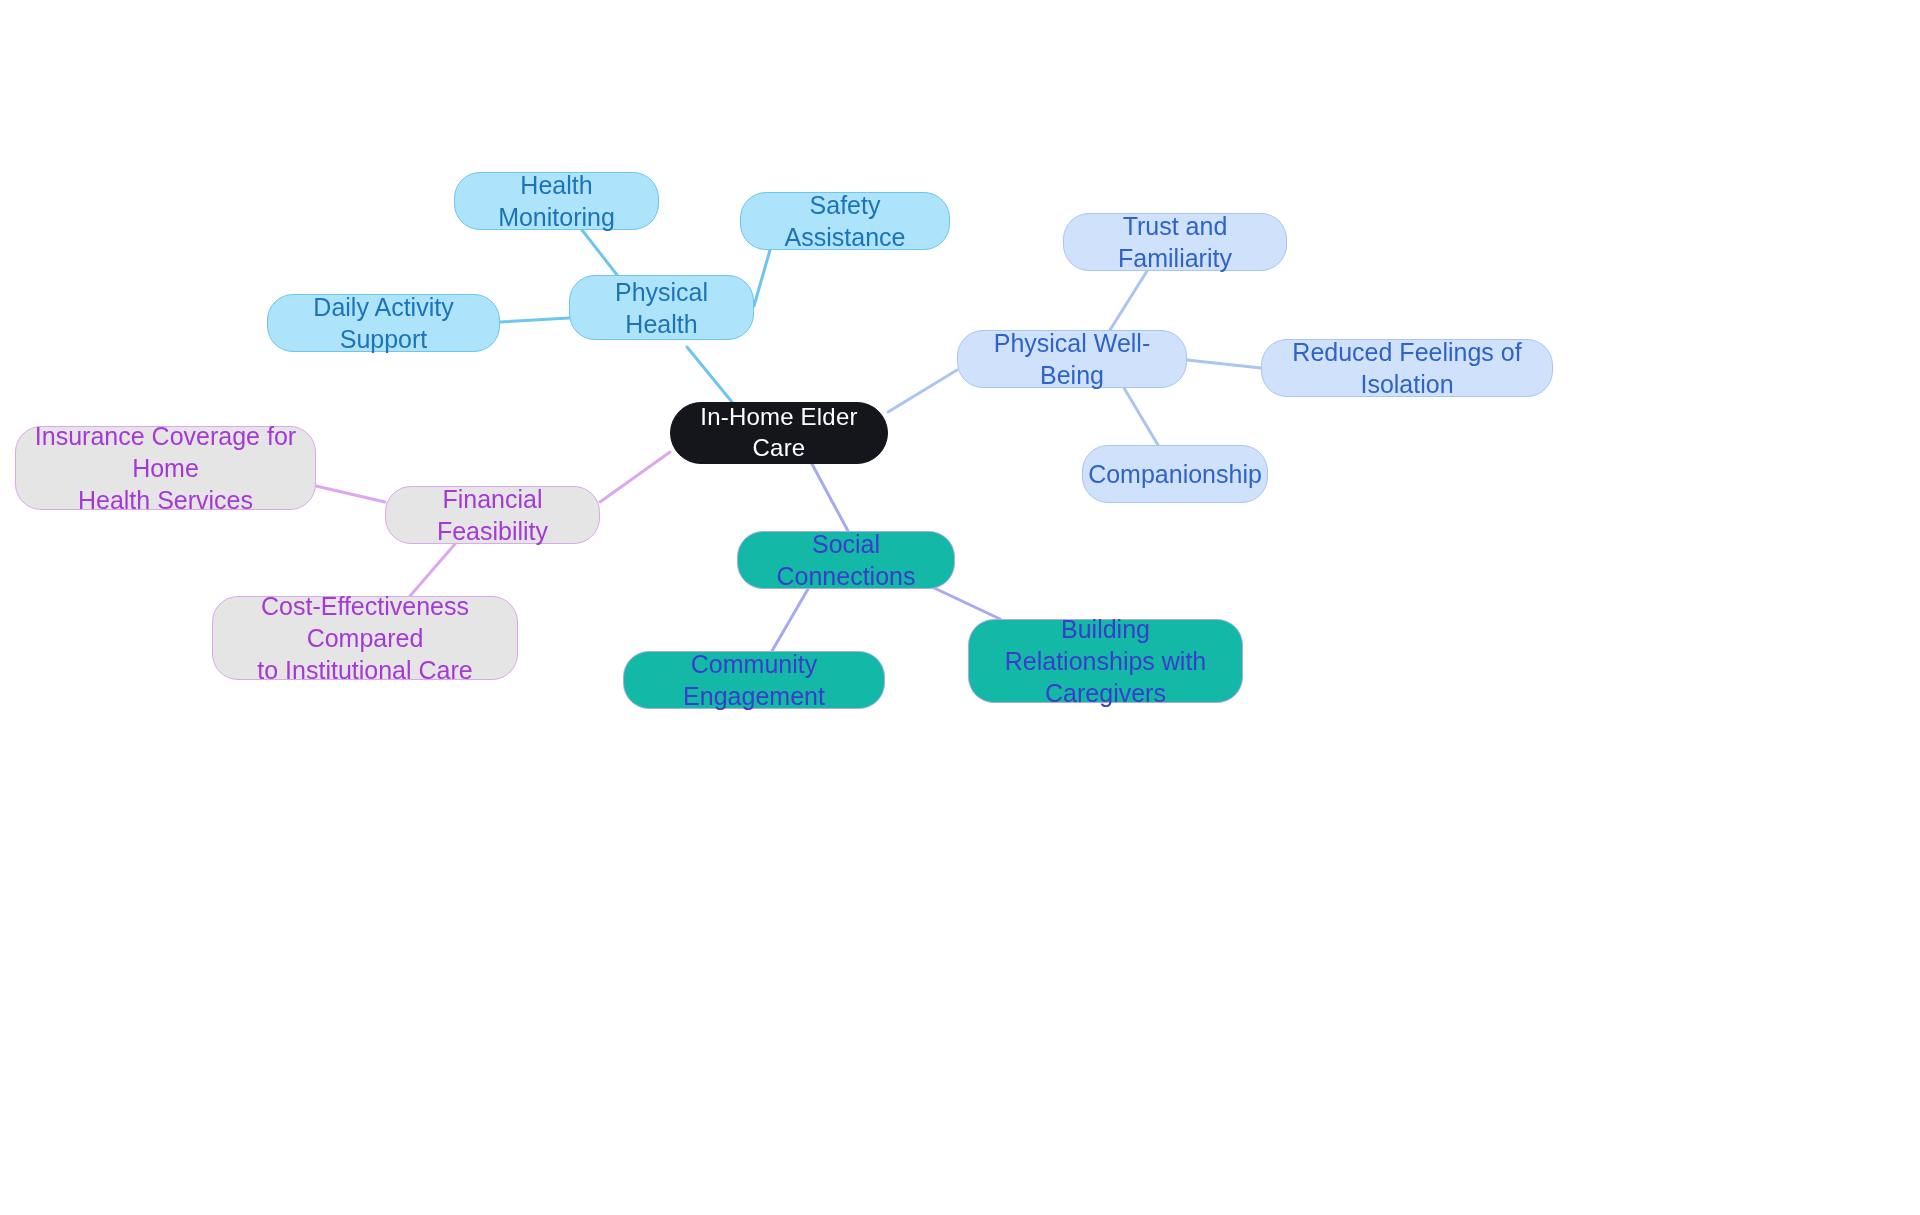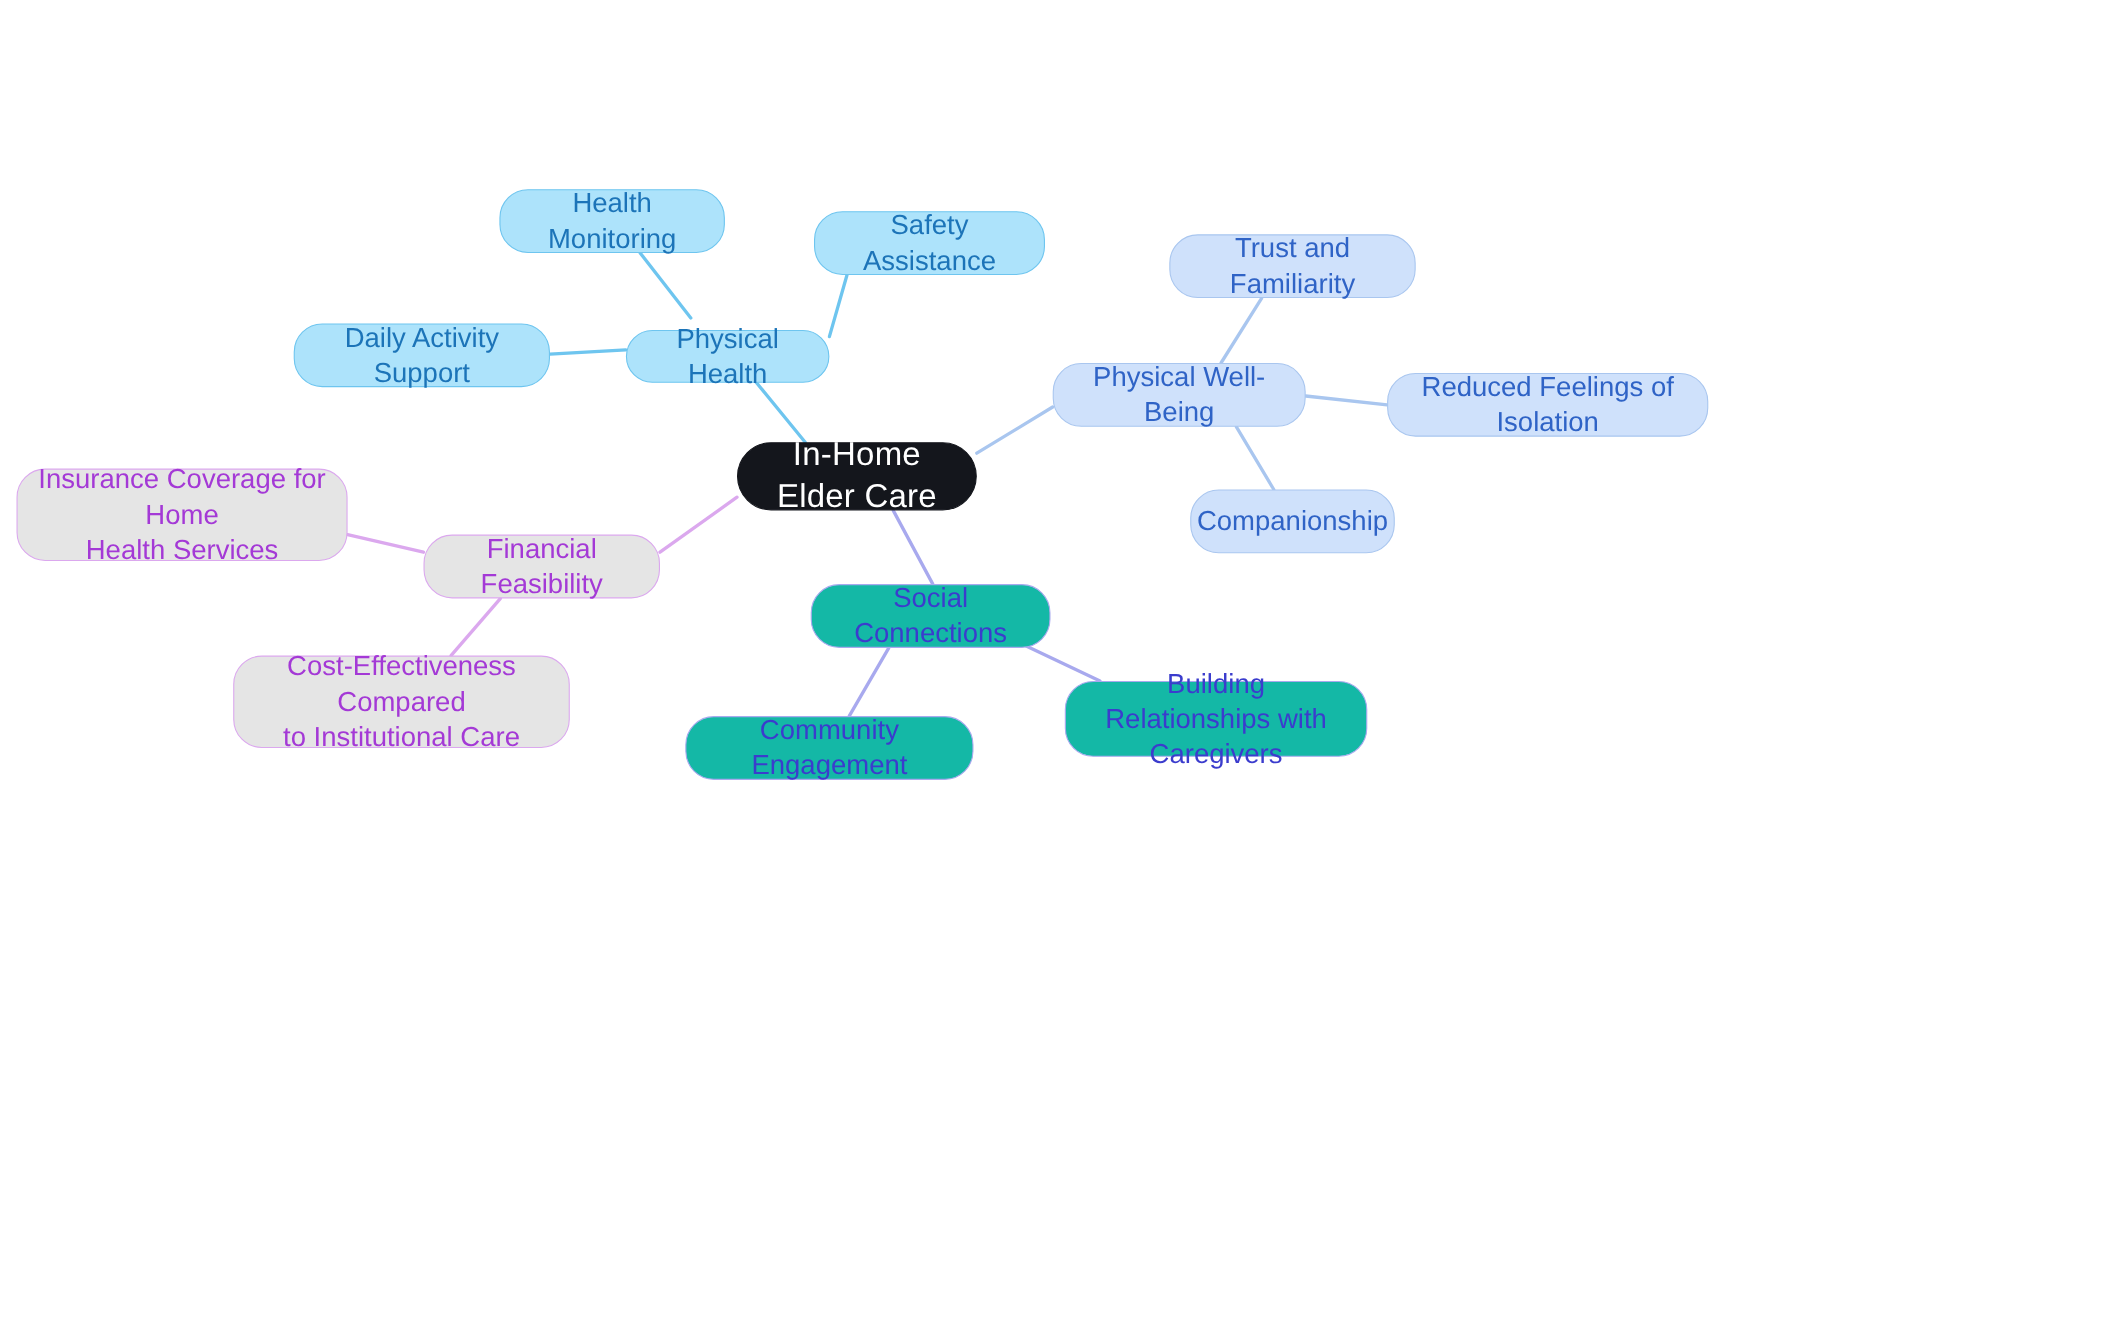--- a/index.html
+++ b/index.html
@@ -38,21 +38,21 @@
     border-width: 1.5px;
     border-style: solid;
     line-height: 1.28;
     white-space: pre-line;
     padding: 0 14px;
   }
   .node.root {
     background: #14161c;
     border-color: #14161c;
     color: #ffffff;
-    font-size: 30px;
+    font-size: 24px;
     border-radius: 34px;
     letter-spacing: 0.2px;
   }
   .node.blue {
     background: #ade3fb;
     border-color: #6ec5ef;
     color: #1c74b8;
     font-size: 25px;
   }
   .node.lightblue {
@@ -98,31 +98,31 @@
       <line x1="812" y1="464" x2="848" y2="531" stroke="#a8a9ee" stroke-width="3" stroke-linecap="round"></line>
       <line x1="808" y1="589" x2="772" y2="651" stroke="#a8a9ee" stroke-width="3" stroke-linecap="round"></line>
       <line x1="930" y1="586" x2="1000" y2="619" stroke="#a8a9ee" stroke-width="3" stroke-linecap="round"></line>
       <line x1="670" y1="452" x2="600" y2="502" stroke="#dba8ee" stroke-width="3" stroke-linecap="round"></line>
       <line x1="385" y1="502" x2="316" y2="486" stroke="#dba8ee" stroke-width="3" stroke-linecap="round"></line>
       <line x1="455" y1="544" x2="410" y2="596" stroke="#dba8ee" stroke-width="3" stroke-linecap="round"></line>
     </svg>
 
   <div id="nodes">
       <div class="node root" style="left: 670px; top: 402px; width: 218px; height: 62px;"><span>In-Home Elder Care</span></div>
-      <div class="node blue" style="left: 569px; top: 300px; width: 185px; height: 48px;"><span>Physical Health</span></div>
+      <div class="node blue" style="left: 569px; top: 275px; width: 185px; height: 65px;"><span>Physical Health</span></div>
       <div class="node blue" style="left: 454px; top: 172px; width: 205px; height: 58px;"><span>Health Monitoring</span></div>
       <div class="node blue" style="left: 740px; top: 192px; width: 210px; height: 58px;"><span>Safety Assistance</span></div>
       <div class="node blue" style="left: 267px; top: 294px; width: 233px; height: 58px;"><span>Daily Activity Support</span></div>
       <div class="node lightblue" style="left: 957px; top: 330px; width: 230px; height: 58px;"><span>Physical Well-Being</span></div>
       <div class="node lightblue" style="left: 1063px; top: 213px; width: 224px; height: 58px;"><span>Trust and Familiarity</span></div>
       <div class="node lightblue" style="left: 1261px; top: 339px; width: 292px; height: 58px;"><span>Reduced Feelings of Isolation</span></div>
       <div class="node lightblue" style="left: 1082px; top: 445px; width: 186px; height: 58px;"><span>Companionship</span></div>
       <div class="node periwinkle" style="left: 737px; top: 531px; width: 218px; height: 58px;"><span>Social Connections</span></div>
       <div class="node periwinkle" style="left: 623px; top: 651px; width: 262px; height: 58px; justify-content: flex-end;"><span>Community Engagement</span></div>
-      <div class="node periwinkle" style="left: 968px; top: 619px; width: 275px; height: 69px;"><span>Building Relationships with
+      <div class="node periwinkle" style="left: 968px; top: 619px; width: 275px; height: 84px;"><span>Building Relationships with
 Caregivers</span></div>
       <div class="node pink" style="left: 385px; top: 486px; width: 215px; height: 58px;"><span>Financial Feasibility</span></div>
       <div class="node pink" style="left: 15px; top: 426px; width: 301px; height: 84px;"><span>Insurance Coverage for Home
 Health Services</span></div>
       <div class="node pink" style="left: 212px; top: 596px; width: 306px; height: 84px;"><span>Cost-Effectiveness Compared
 to Institutional Care</span></div>
     </div>
 
 
 </div>

